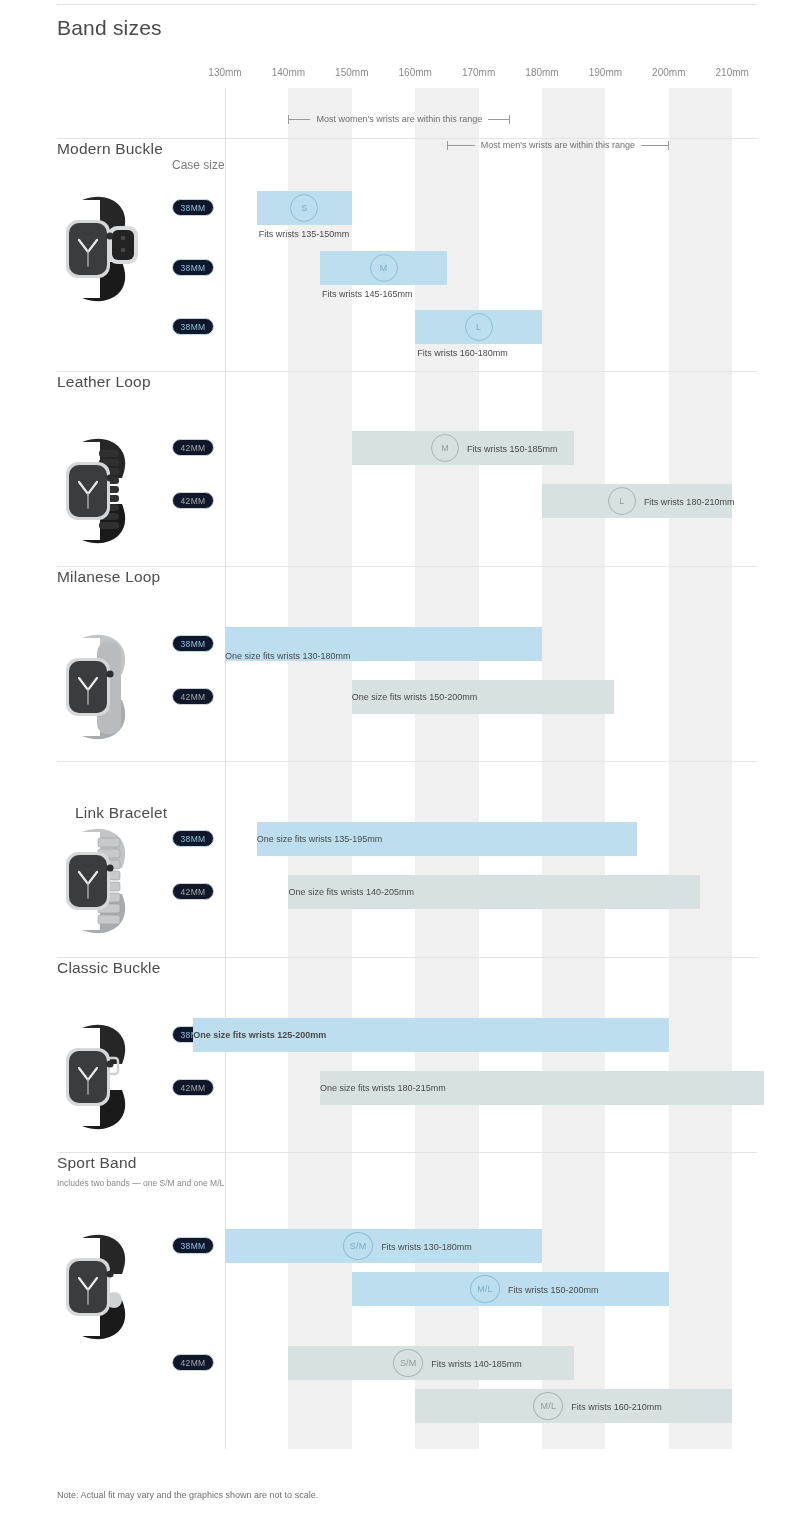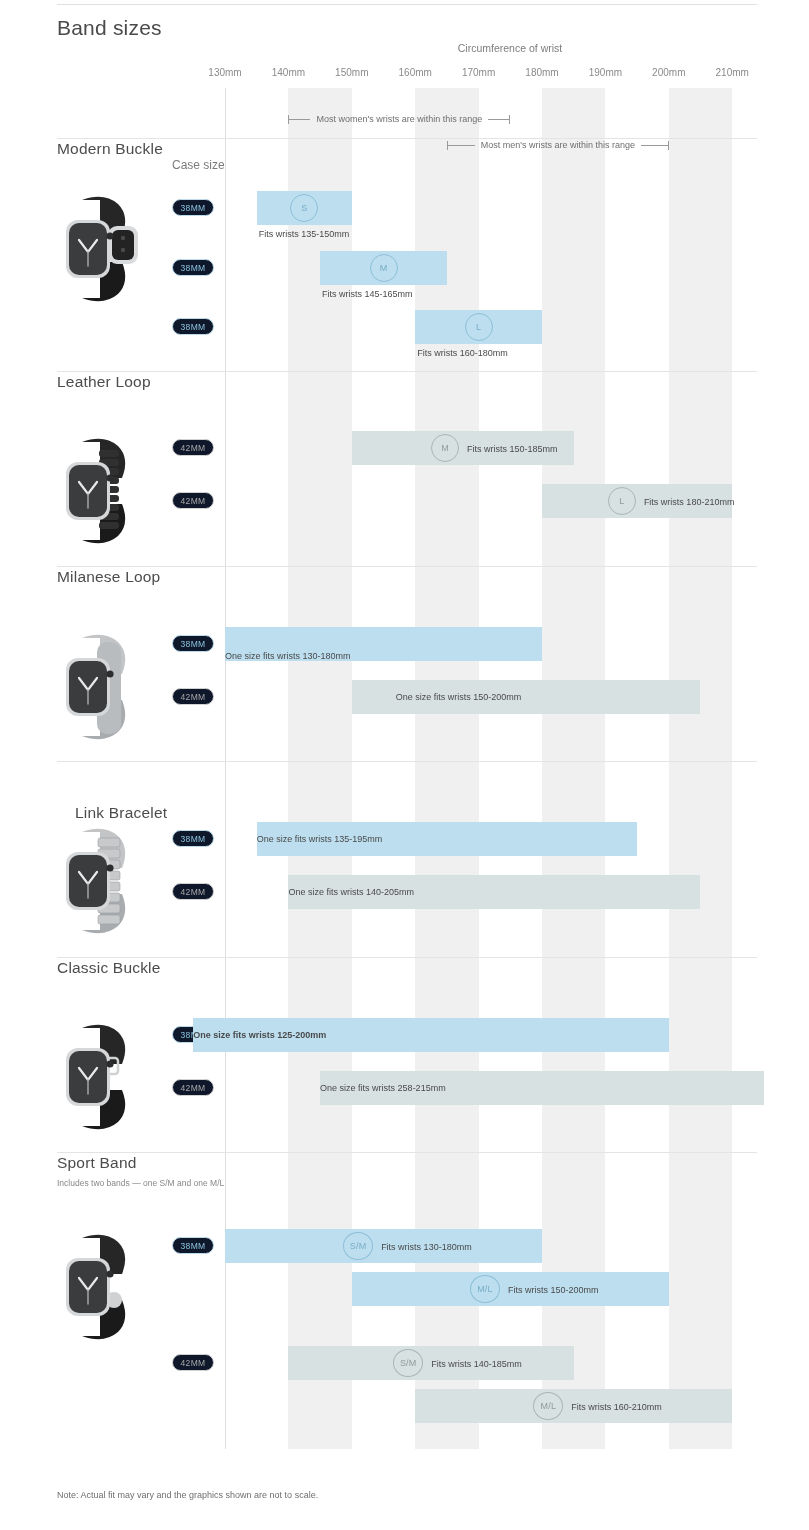--- a/index.html
+++ b/index.html
@@ -110,21 +110,20 @@
 </style>
 </head>
 <body>
 
 <div class="page">
 
   <div class="top-rule"></div>
 
   <div class="page-title">Band sizes</div>
 
-  <div class="axis-title">Circumference of wrist</div>
 
   <div class="case-size-label">Case size</div>
 
   <div class="plot" id="plot-layer">
       <div class="col-band" style="left: 288.4px; width: 63.4px;"></div>
       <div class="col-band" style="left: 415.2px; width: 63.4px;"></div>
       <div class="col-band" style="left: 542px; width: 63.4px;"></div>
       <div class="col-band" style="left: 668.8px; width: 63.4px;"></div>
       <div class="axis-line"></div>
       <div class="tick-label" style="left: 225px;">130mm</div>
@@ -224,21 +223,21 @@
           <path d="M27 50 L36 62 L45 50" stroke="#e8eaec" stroke-width="2.2" fill="none" stroke-linecap="round"></path>
           <path d="M36 62 L36 76" stroke="#9ba0a4" stroke-width="1.6" fill="none" stroke-linecap="round"></path>
           <circle cx="58" cy="46" r="3.6" fill="#2b2d2f"></circle>
         </svg>
       </div>
       <div class="pill" style="left: 172px; top: 635px;">38MM</div>
       <div class="bar" style="left: 225px; width: 317px; top: 627px; align-items: flex-end;">
         <span class="bar-label centered">One size fits wrists 130-180mm</span>
       </div>
       <div class="pill gray" style="left: 172px; top: 688px;">42MM</div>
-      <div class="bar gray" style="left: 351.8px; width: 348px; top: 680px; padding-left: 44px;">
+      <div class="bar gray" style="left: 351.8px; width: 262px; top: 680px;">
         <span class="bar-label centered">One size fits wrists 150-200mm</span>
       </div>
       <div class="sec-rule" style="top: 761px;"></div>
       <div class="band-name" style="top: 804px; margin-left: 18px;">Link Bracelet</div>
       <div class="watch" style="left: 52px; top: 822px;">
         <svg viewBox="0 0 100 118" xmlns="http://www.w3.org/2000/svg">
           <path d="M30 10 Q52 2 66 14 Q78 26 70 46 L48 46 L48 10 Z" fill="#c2c4c6"></path>
           <path d="M30 108 Q52 116 66 104 Q78 92 70 72 L48 72 L48 108 Z" fill="#a9acaf"></path>
           <rect x="46" y="16" width="22" height="9" rx="2" fill="#c7c9cb" stroke="#9b9ea1" stroke-width="0.6"></rect>
           <rect x="46" y="27" width="22" height="9" rx="2" fill="#c7c9cb" stroke="#9b9ea1" stroke-width="0.6"></rect>
@@ -276,21 +275,21 @@
           <path d="M36 62 L36 76" stroke="#9ba0a4" stroke-width="1.6" fill="none" stroke-linecap="round"></path>
           <circle cx="58" cy="46" r="3.6" fill="#2b2d2f"></circle>
         </svg>
       </div>
       <div class="pill" style="left: 172px; top: 1026px;">38MM</div>
       <div class="bar" style="left: 193.3px; width: 475.5px; top: 1018px; font-weight: bold;">
         <span class="bar-label centered">One size fits wrists 125-200mm</span>
       </div>
       <div class="pill gray" style="left: 172px; top: 1079px;">42MM</div>
       <div class="bar gray" style="left: 320.1px; width: 443.8px; top: 1071px;">
-        <span class="bar-label centered">One size fits wrists 258-215mm</span>
+        <span class="bar-label centered">One size fits wrists 180-215mm</span>
       </div>
       <div class="sec-rule" style="top: 1152px;"></div>
       <div class="band-name" style="top: 1154px;">Sport Band</div>
       <div class="band-sub" style="top: 1178px;">Includes two bands — one S/M and one M/L</div>
       <div class="watch" style="left: 52px; top: 1228px;">
         <svg viewBox="0 0 100 118" xmlns="http://www.w3.org/2000/svg">
           <path d="M30 10 Q52 2 66 14 Q78 26 70 46 L48 46 L48 10 Z" fill="#262626"></path>
           <path d="M30 108 Q52 116 66 104 Q78 92 70 72 L48 72 L48 108 Z" fill="#1a1a1a"></path>
           <circle cx="62" cy="72" r="8" fill="#cfd1d3"></circle>
           <rect x="14" y="30" width="44" height="58" rx="12" fill="#d5d7d9"></rect>

